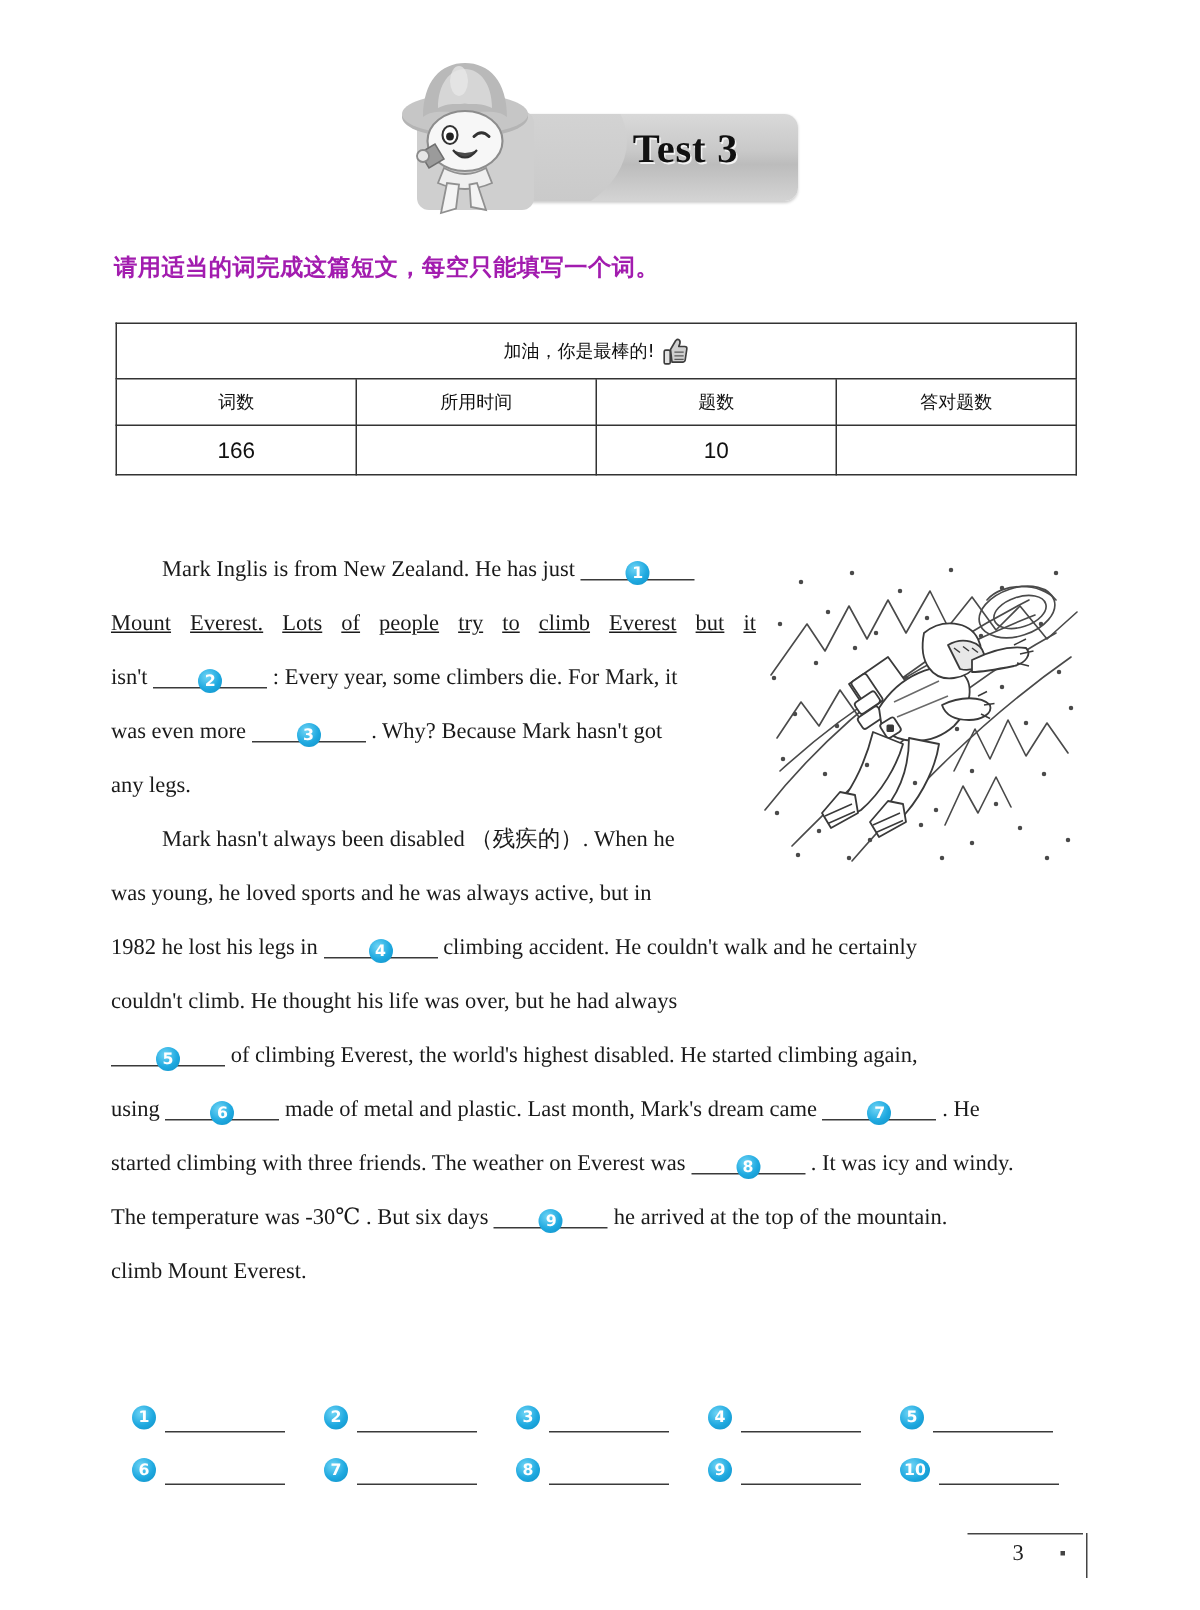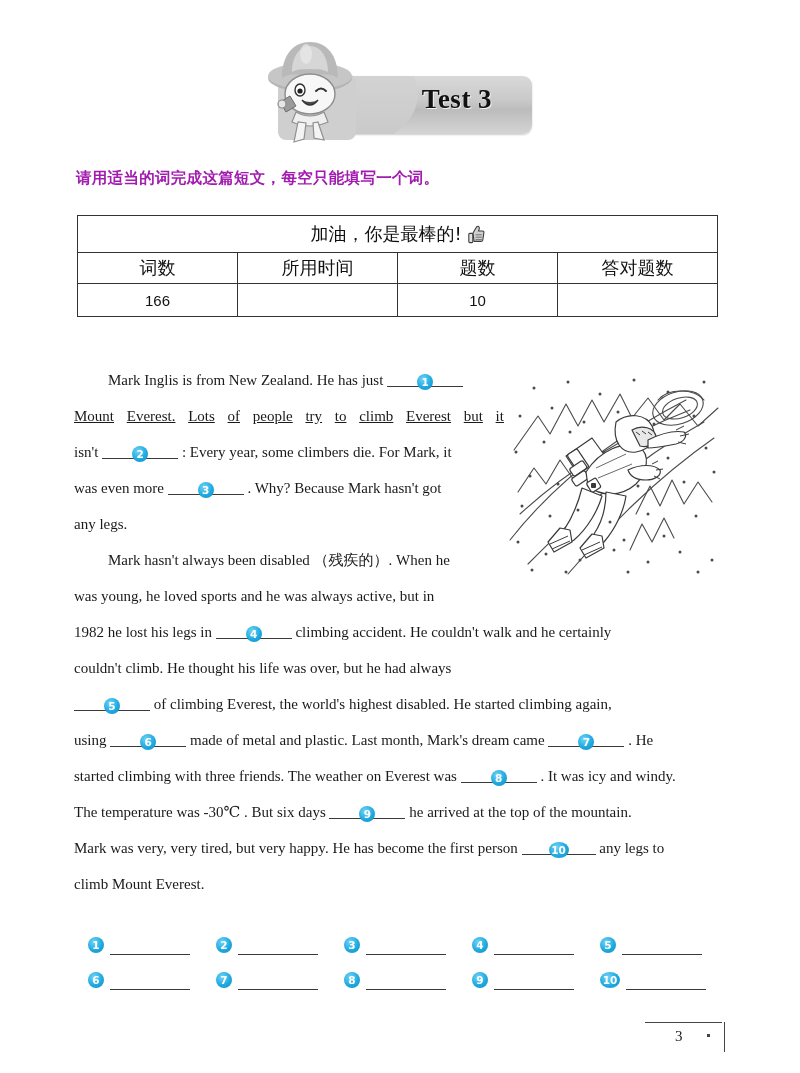--- a/index.html
+++ b/index.html
@@ -111,21 +111,21 @@
     top: 215px;
     width: 641px;
     border-collapse: collapse;
     table-layout: fixed;
   }
   #stats-table td {
     border: 1.2px solid #333;
     text-align: center;
     height: 28px;
     font-family: "DejaVu Sans", "Liberation Sans", sans-serif;
-    font-size: 18px;
+    font-size: 12px;
     color: #111;
   }
   #stats-table td.banner-row {
     height: 34px;
     font-weight: normal;
   }
   #stats-table td.value-cell {
     font-family: Liberation Sans, sans-serif;
     font-size: 15px;
     height: 30px;
@@ -458,21 +458,20 @@
     <div class="ln narrow"><span>was even more  </span><span class="blank w1"><span class="bnum">3</span></span><span> . Why? Because Mark hasn't got</span></div>
     <div class="ln narrow"><span>any legs.</span></div>
     <div class="ln narrow"><span class="indent"></span><span>Mark hasn't always been disabled （残疾的）. When he</span></div>
     <div class="ln narrow"><span>was young, he loved sports and he was always active, but in</span></div>
     <div class="ln full"><span>1982 he lost his legs in  </span><span class="blank w1"><span class="bnum">4</span></span><span>  climbing accident. He couldn't walk and he certainly</span></div>
     <div class="ln full"><span>couldn't climb. He thought his life was over, but he had always</span></div>
     <div class="ln full"><span class="blank w1"><span class="bnum">5</span></span><span>  of climbing Everest, the world's highest disabled. He started climbing again,</span></div>
     <div class="ln full"><span>using  </span><span class="blank w1"><span class="bnum">6</span></span><span>  made of metal and plastic. Last month, Mark's dream came  </span><span class="blank w1"><span class="bnum">7</span></span><span> . He</span></div>
     <div class="ln full"><span>started climbing with three friends. The weather on Everest was  </span><span class="blank w1"><span class="bnum">8</span></span><span> . It was icy and windy.</span></div>
     <div class="ln full"><span>The temperature was -30℃ . But six days  </span><span class="blank w1"><span class="bnum">9</span></span><span>  he arrived at the top of the mountain.</span></div>
-    <div class="ln full"><span>Mark was very, very tired, but very happy. He has become the first person  </span><span class="blank w2"><span class="bnum wide">10</span></span><span>  any legs to</span></div>
     <div class="ln full"><span>climb Mount Everest.</span></div>
   </div>
 
 <div id="answers">
   <div class="ans-row">
       <div class="ans-item">
         <span class="bnum">1</span>
         <span class="ans-line"></span>
       </div>
       <div class="ans-item">

